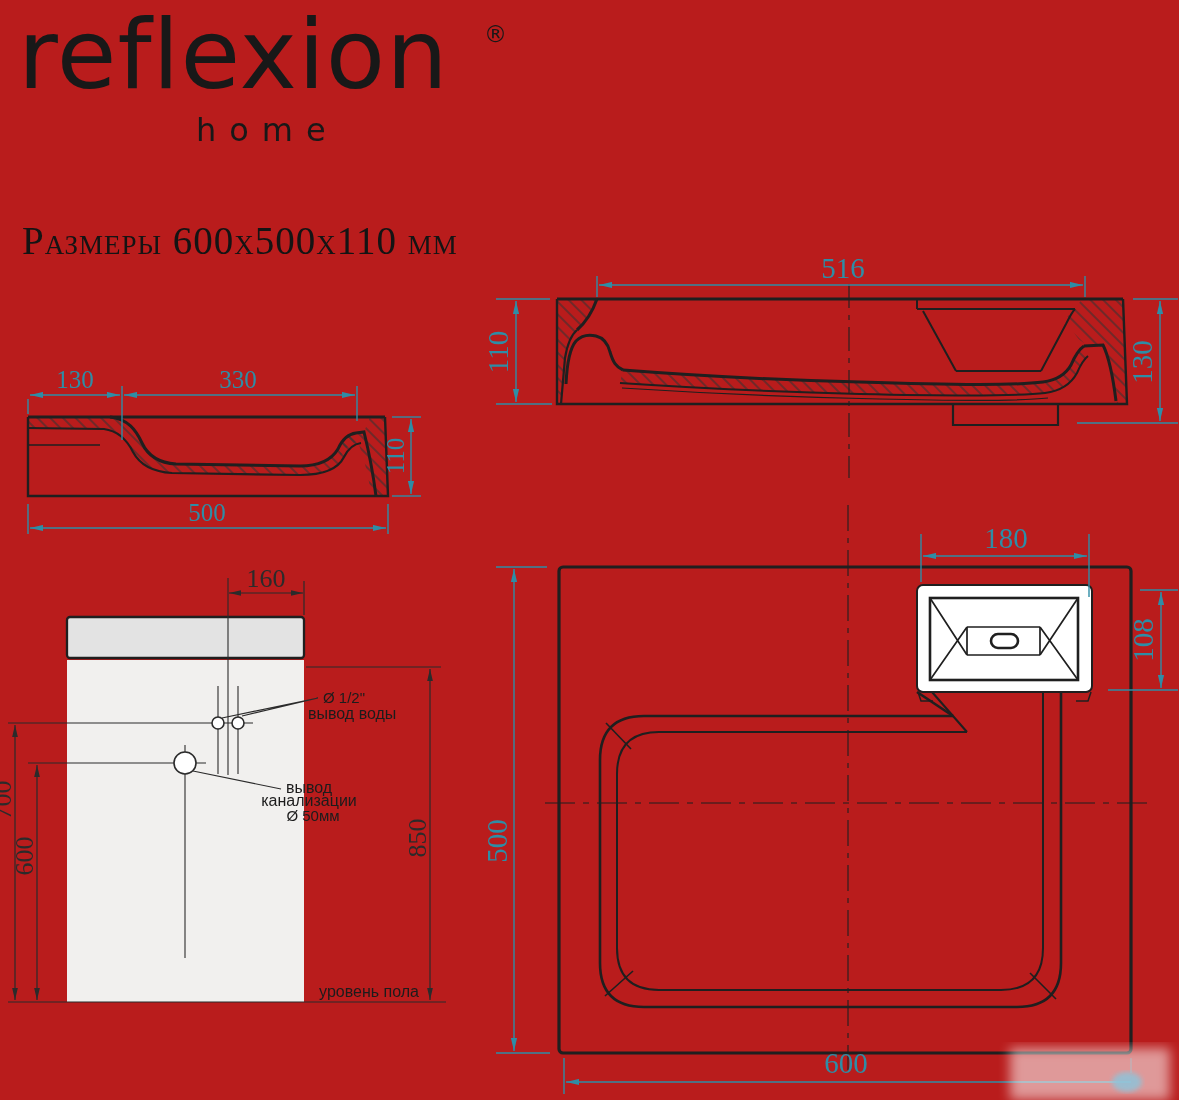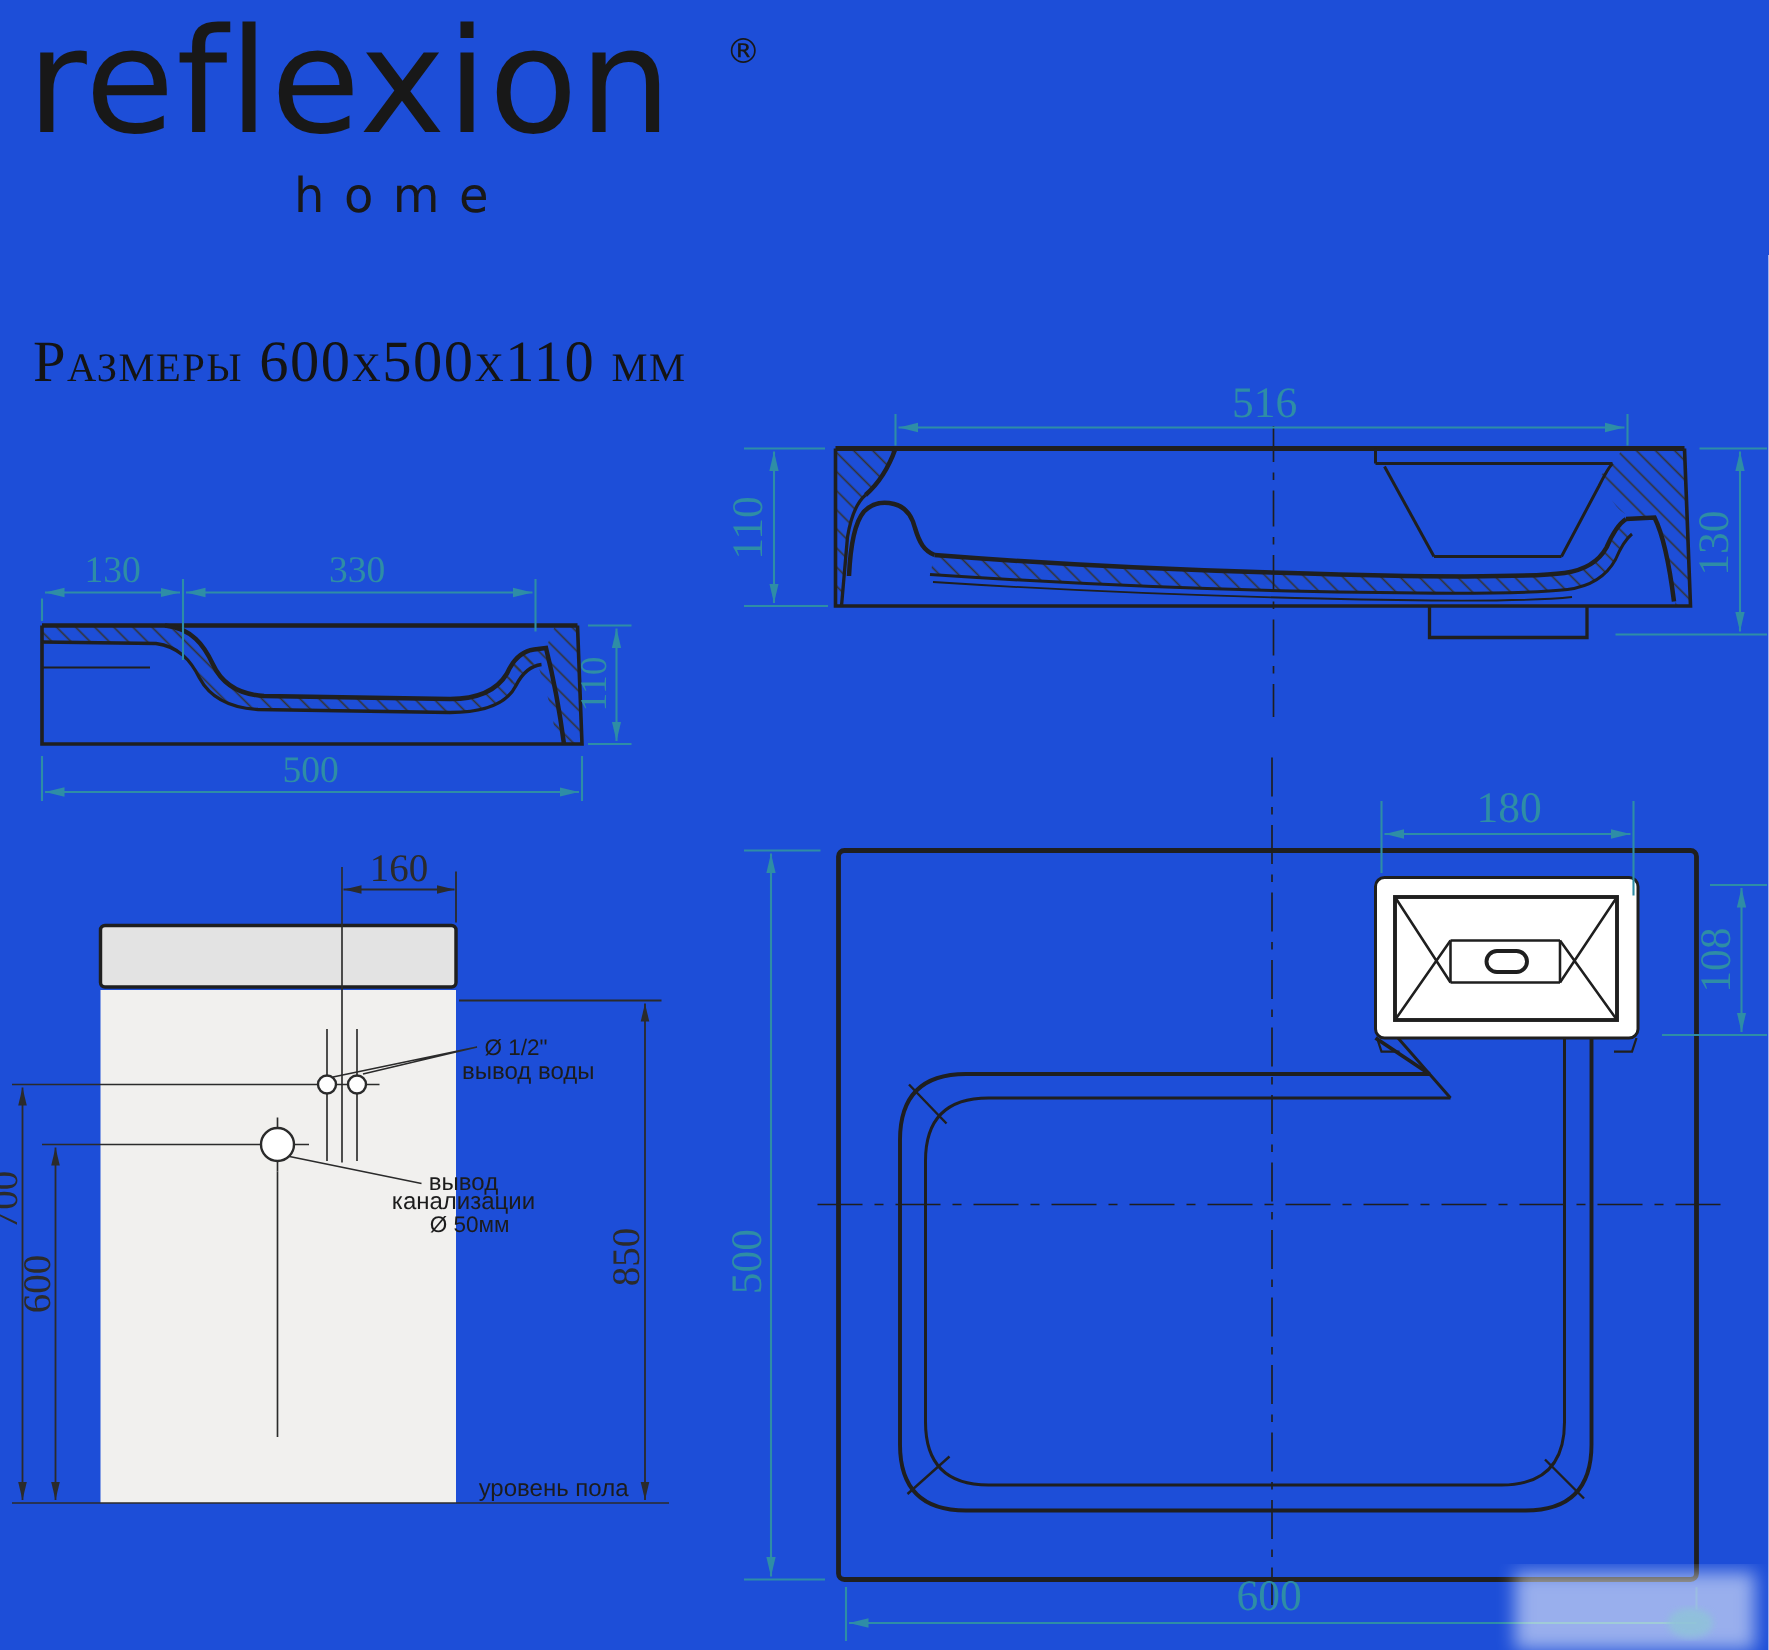--- a/index.html
+++ b/index.html
@@ -1,16 +1,16 @@
 <!DOCTYPE html>
 <html><head>
 <meta charset="utf-8">
 <style>
   html,body{margin:0;padding:0;background:#ffffff;}
-  #stage{position:relative;width:1179px;height:1100px;background:#1d4ed8;overflow:hidden;
+  #stage{position:relative;width:1179px;height:1100px;background:#b91c1c;overflow:hidden;
          font-family:"Liberation Sans",sans-serif;}
   svg{position:absolute;left:0;top:0;}
   
   .logo-main{font-family:"DejaVu Sans",sans-serif;font-weight:400;font-size:97px;fill:#181818;letter-spacing:1px;}
   .logo-reg{font-family:"DejaVu Sans",sans-serif;font-size:23px;fill:#181818;}
   .logo-sub{font-family:"DejaVu Sans",sans-serif;font-size:32px;fill:#181818;letter-spacing:13px;}
   .title{font-family:"Liberation Serif",serif;font-variant:small-caps;font-size:39px;fill:#141414;letter-spacing:1px;}
   .dimt{font-family:"Liberation Serif",serif;font-size:29px;fill:#2e8da6;}
   .dimt-s{font-family:"Liberation Serif",serif;font-size:25px;fill:#2e8da6;}
   .dimk{font-family:"Liberation Serif",serif;font-size:26px;fill:#2b2b2b;}

